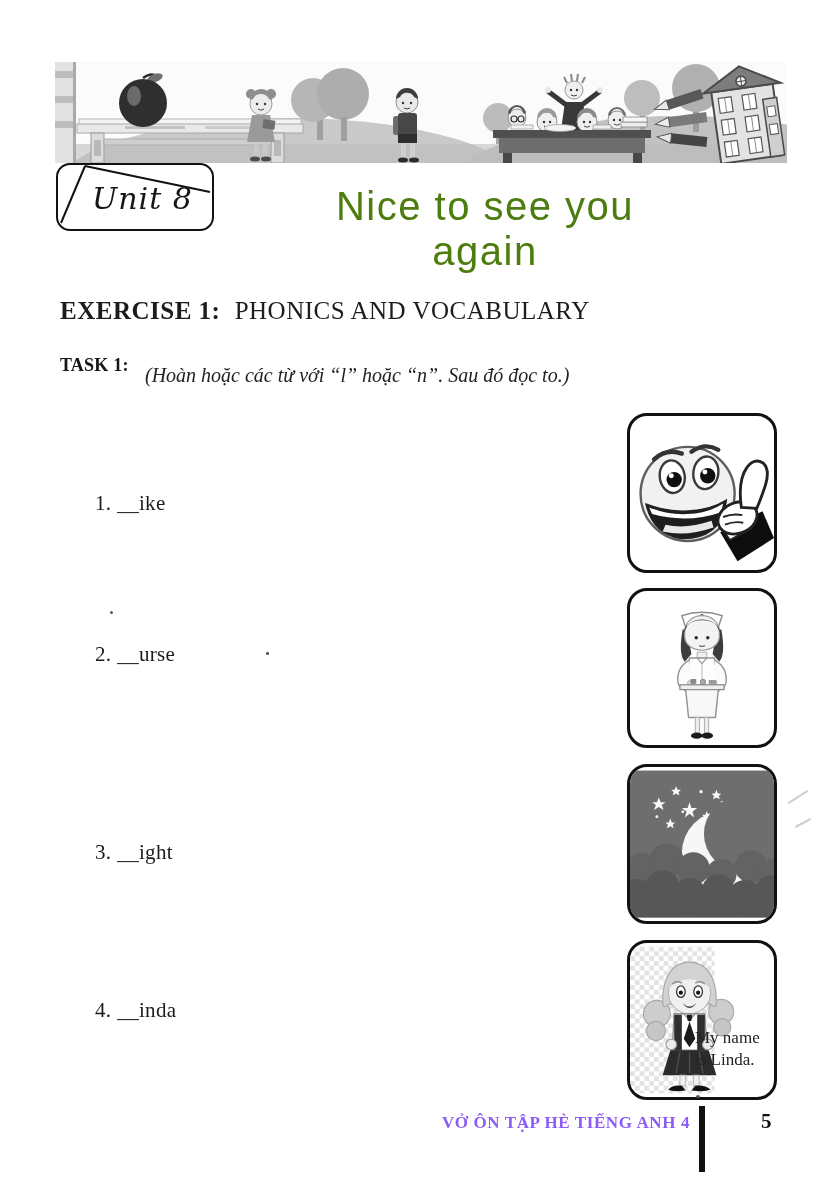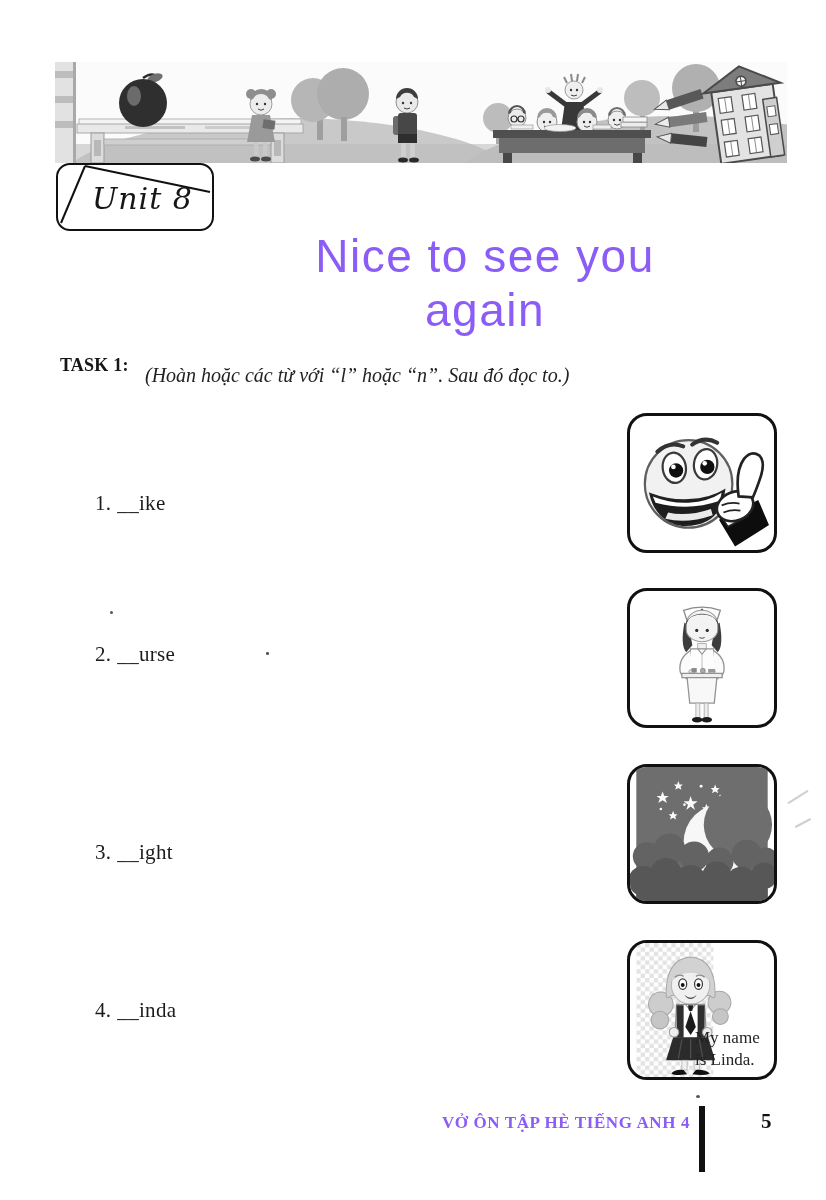--- a/index.html
+++ b/index.html
@@ -21,21 +21,21 @@
   .unit-label{
     position:absolute;left:34px;top:16px;width:118px;
     font-family:"DejaVu Serif", serif;font-style:italic;font-size:30px;
     color:#161616;letter-spacing:1px;
   }
 
   
   .page-title{
     left:285px;top:184px;width:400px;text-align:center;
     font-family:"Liberation Sans", sans-serif;font-weight:400;
-    font-size:46px;letter-spacing:1.5px;color:#8b5cf6;margin-top:45px;
+    font-size:40px;letter-spacing:1.5px;color:#4d7c0f;
   }
 
   
   .exercise-heading{left:60px;top:297px;font-size:25px;white-space:nowrap;}
   .exercise-heading .lbl{font-weight:bold;letter-spacing:0.5px;}
   .exercise-heading .ttl{font-weight:normal;letter-spacing:0.5px;margin-left:8px;}
 
   
   .task-label{
     left:60px;top:343px;font-family:Liberation Serif, serif;
@@ -49,21 +49,21 @@
     left:145px;top:364px;font-style:italic;font-size:20px;color:#222;
   }
 
   
   .item{left:95px;font-size:21px;letter-spacing:0.3px;color:#1b1b1b;white-space:nowrap;}
   .item .num{margin-right:6px;}
   #item-1{top:491px;} #item-2{top:642px;} #item-3{top:840px;} #item-4{top:998px;}
 
   
   .pic-box{
-    left:627px;width:150px;height:140px;background:#fff;
+    left:627px;width:150px;height:160px;background:#fff;
     border:3px solid #111;border-radius:20px;overflow:hidden;box-sizing:border-box;
   }
   #pic-1{top:413px;} #pic-2{top:588px;} #pic-3{top:764px;} #pic-4{top:940px;}
   .pic-box svg{display:block;width:100%;height:100%;}
   .linda-caption{
     position:absolute;right:5px;top:84px;width:74px;
     font-size:17px;line-height:1.3;color:#222;text-align:left;
   }
 
   
@@ -239,20 +239,24 @@
   <div class="abs unit-box">
     <svg viewBox="0 0 154 64">
       <line x1="27" y1="1" x2="3" y2="58" stroke="#111" stroke-width="2"></line>
       <line x1="27" y1="1" x2="152" y2="27" stroke="#111" stroke-width="2"></line>
     </svg>
     <div class="unit-label">Unit 8</div>
   </div>
 
   <div class="abs page-title">Nice to see you again</div>
 
+  <div class="abs exercise-heading">
+    <span class="lbl">EXERCISE 1:</span>
+    <span class="ttl">PHONICS AND VOCABULARY</span>
+  </div>
 
   <div class="abs task-label">TASK 1:</div>
   <div class="abs task-translation">(Hoàn hoặc các từ với “l” hoặc “n”. Sau đó đọc to.)</div>
 
   <div class="abs item" id="item-1">
     <span class="num">1.</span><span>__ike</span>
   </div>
   <div class="abs item" id="item-2">
     <span class="num">2.</span><span>__urse</span>
   </div>

